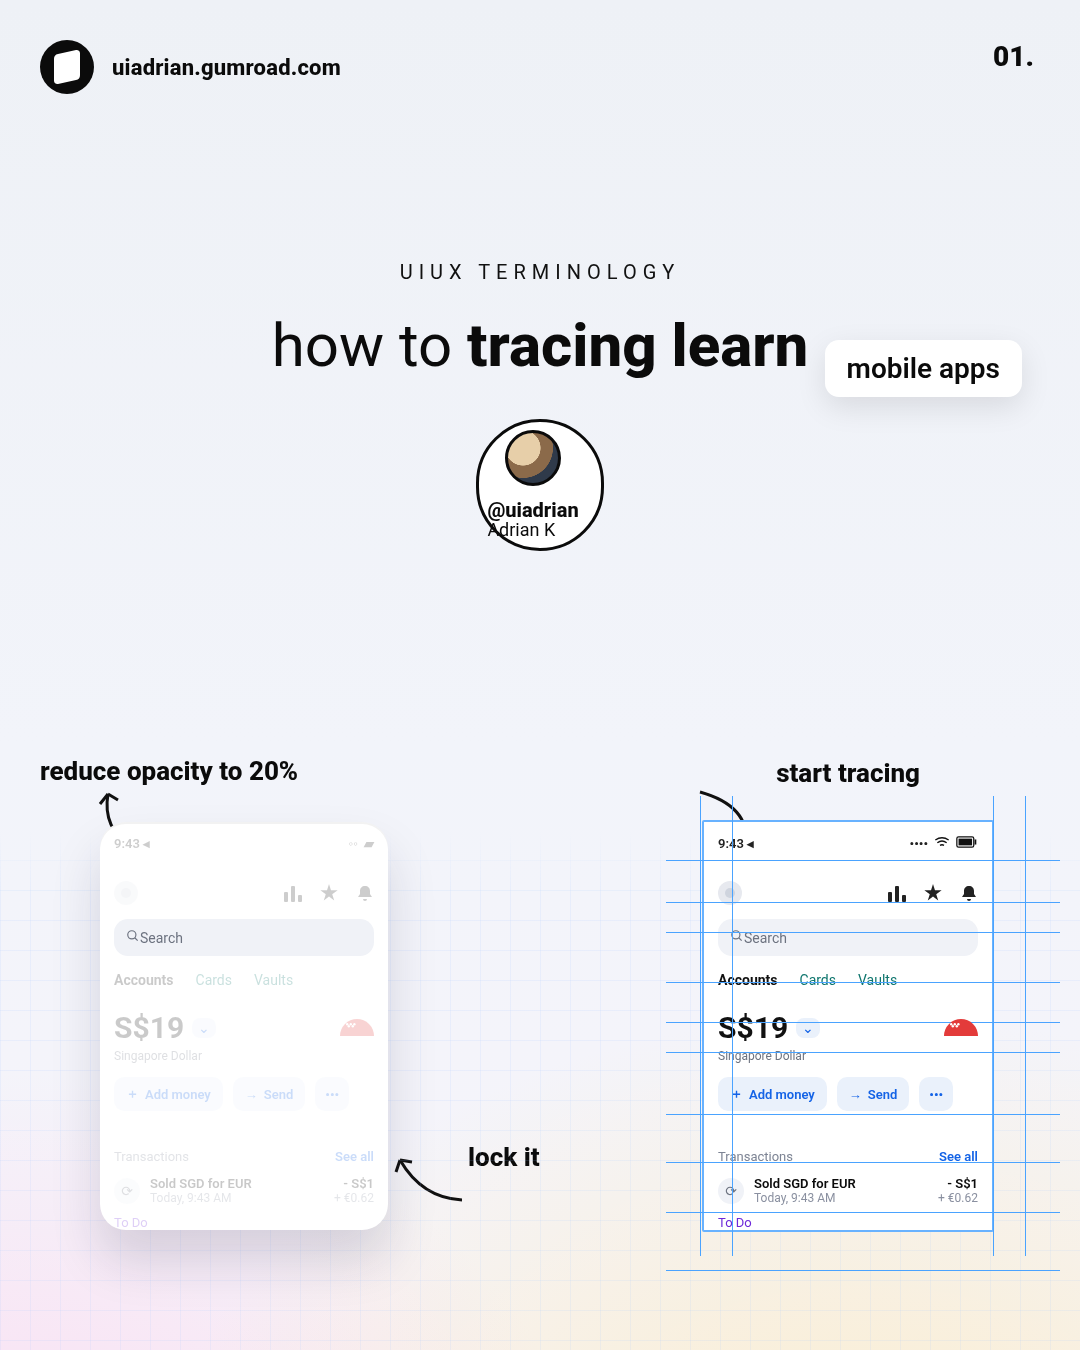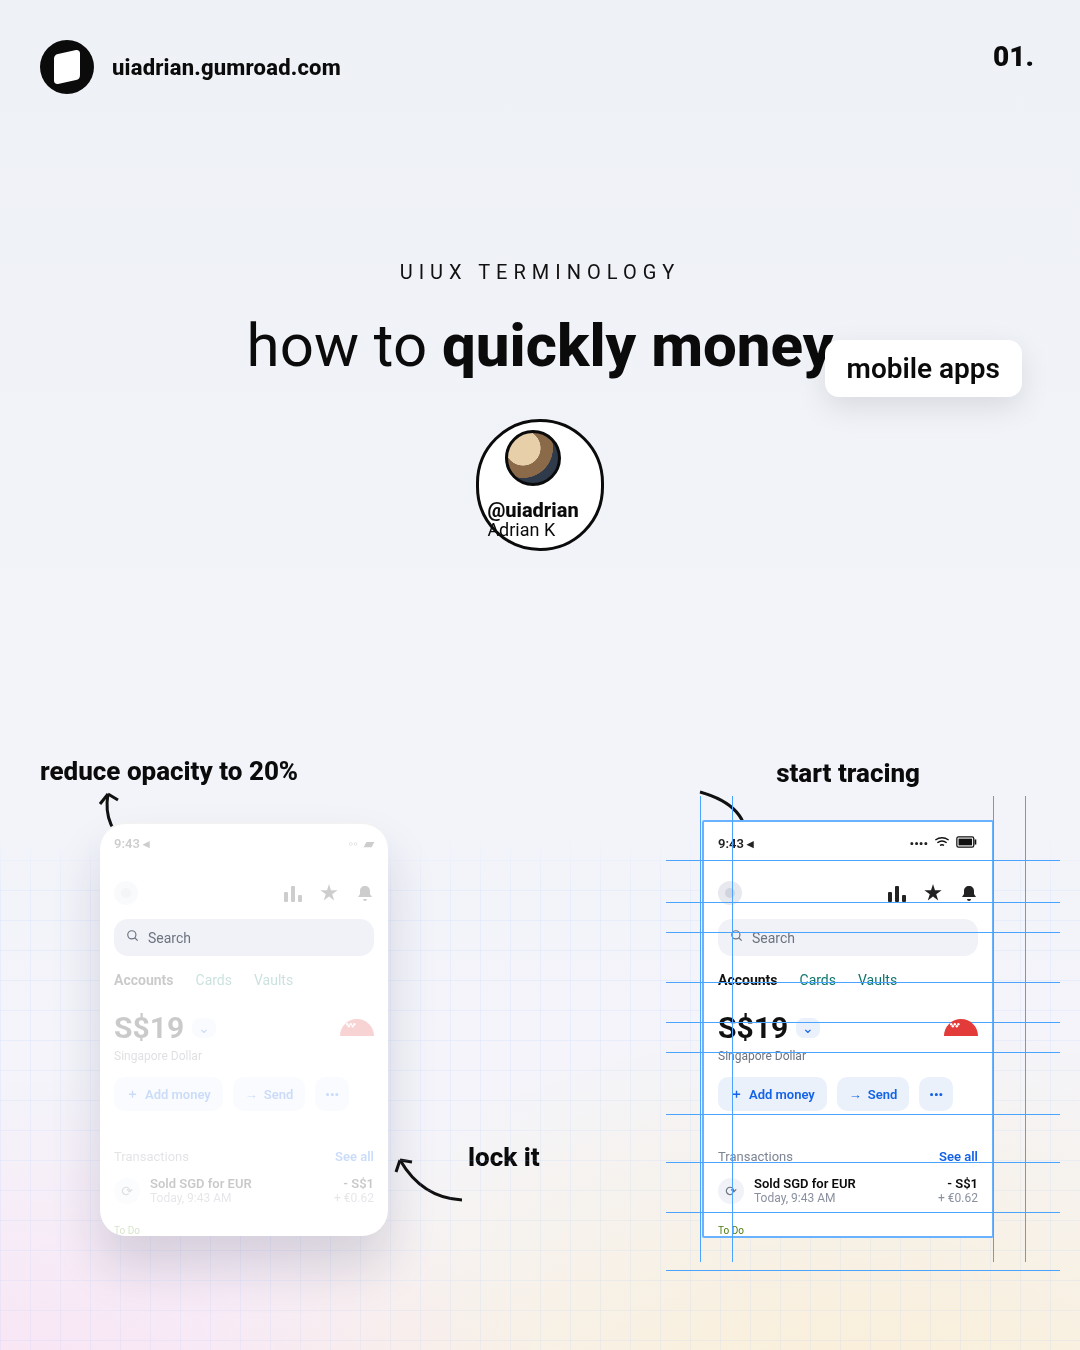--- a/index.html
+++ b/index.html
@@ -63,21 +63,21 @@
   .icons{display:flex;gap:18px;align-items:center;}
   .icons span{width:18px;height:18px;display:inline-block;}
   .i-chart{background:linear-gradient(#222,#222);mask:none;position:relative;}
   .i-chart::before,.i-chart::after{content:"";position:absolute;bottom:0;width:4px;background:#222;border-radius:1px;}
   .i-chart{background:none;}
   .i-chart::before{left:0;height:10px;}
   .i-chart::after{left:7px;height:16px;}
   .i-chart b{position:absolute;left:14px;bottom:0;width:4px;height:7px;background:#222;border-radius:1px;}
   .i-star{clip-path:polygon(50% 0,61% 35%,98% 35%,68% 57%,79% 91%,50% 70%,21% 91%,32% 57%,2% 35%,39% 35%);background:#222;}
   .i-bell{background:#222;clip-path:path("M9 2c3 0 5 2 5 5v3l2 3H2l2-3V7c0-3 2-5 5-5Zm-2 13h4a2 2 0 1 1-4 0Z");}
-  .search{margin-top:14px;background:#f0f2f7;border-radius:14px;padding:10px 12px;display:flex;align-items:center;gap:8px;color:#6d7380;font-size:14px;}
+  .search{margin-top:14px;background:#f0f2f7;border-radius:14px;padding:10px 12px;display:flex;align-items:center;gap:0;color:#6d7380;font-size:14px;}
   .tabs{display:flex;gap:22px;margin-top:16px;font-size:14px;}
   .tabs span{color:#0f766e;}
   .tabs .on{color:#111;font-weight:700;}
   .amount{margin-top:22px;display:flex;align-items:center;gap:8px;}
   .amount .v{font-size:30px;font-weight:700;color:#111;}
   .chev{font-size:14px;background:#eaf1fb;color:#1463e6;border-radius:8px;padding:2px 6px;}
   .flag{margin-left:auto;width:34px;height:17px;background:#e33b3a;border-radius:17px 17px 0 0;position:relative;}
   .flag::after{content:"";position:absolute;left:6px;top:4px;width:6px;height:6px;border-radius:50%;background:#fff;box-shadow:9px 0 0 #fff,18px 0 0 #fff,4px 5px 0 #fff,14px 5px 0 #fff;transform:scale(.4);transform-origin:left top;}
   .sub{font-size:12px;color:#6d7380;margin-top:4px;}
   .btns{display:flex;gap:10px;margin-top:14px;}
@@ -87,21 +87,21 @@
   .sec .lbl{color:#7d8494;}
   .sec .link{color:#1463e6;font-weight:600;}
   .tx{margin-top:12px;display:flex;align-items:center;gap:10px;font-size:13px;}
   .tx .ic{width:26px;height:26px;border-radius:50%;background:#f0f2f7;display:flex;align-items:center;justify-content:center;color:#6d7380;font-size:14px;}
   .tx .mid{flex:1;}
   .tx .t1{font-weight:600;}
   .tx .t2{color:#8a90a0;font-size:12px;}
   .tx .amt{text-align:right;}
   .tx .a1{font-weight:600;}
   .tx .a2{color:#8a90a0;font-size:12px;}
-  .todo{margin-top:20px;font-size:10px;color:#4d7c0f;}
+  .todo{margin-top:10px;font-size:13px;color:#6d28d9;}
 
   .phone.left{left:100px;top:822px;}
   .phone.left .content-fade{opacity:.22;}
   .phone.left .search{opacity:1;}
 
   .phone.right{right:88px;top:822px;box-shadow:none;border-radius:0;}
   .phone.right::before{content:"";position:absolute;inset:-2px;border:2px solid #68b2ff;border-radius:2px;pointer-events:none;}
   .guides{position:absolute;inset:-6px -48px -6px -18px;pointer-events:none;}
   .guides i{position:absolute;background:#4aa3ff;}
   .gv{width:1px;top:-20px;bottom:-20px;}
@@ -114,21 +114,21 @@
   <div class="logo">
       <span></span>
     </div>
   <div class="url">uiadrian.gumroad.com</div>
 </div>
 <div class="page">01.</div>
 
 <div class="title">
   <div class="eyebrow">UIUX TERMINOLOGY</div>
   <div class="line1">
-    <span>how to </span><b>quickly money</b>
+    <span>how to </span><b>tracing learn</b>
   </div>
   <div class="author">
     <div class="ava"></div>
     <div class="who">
       <div class="h">@uiadrian</div>
       <div class="n">Adrian K</div>
     </div>
   </div>
 </div>
 <div class="tag">mobile apps</div>

